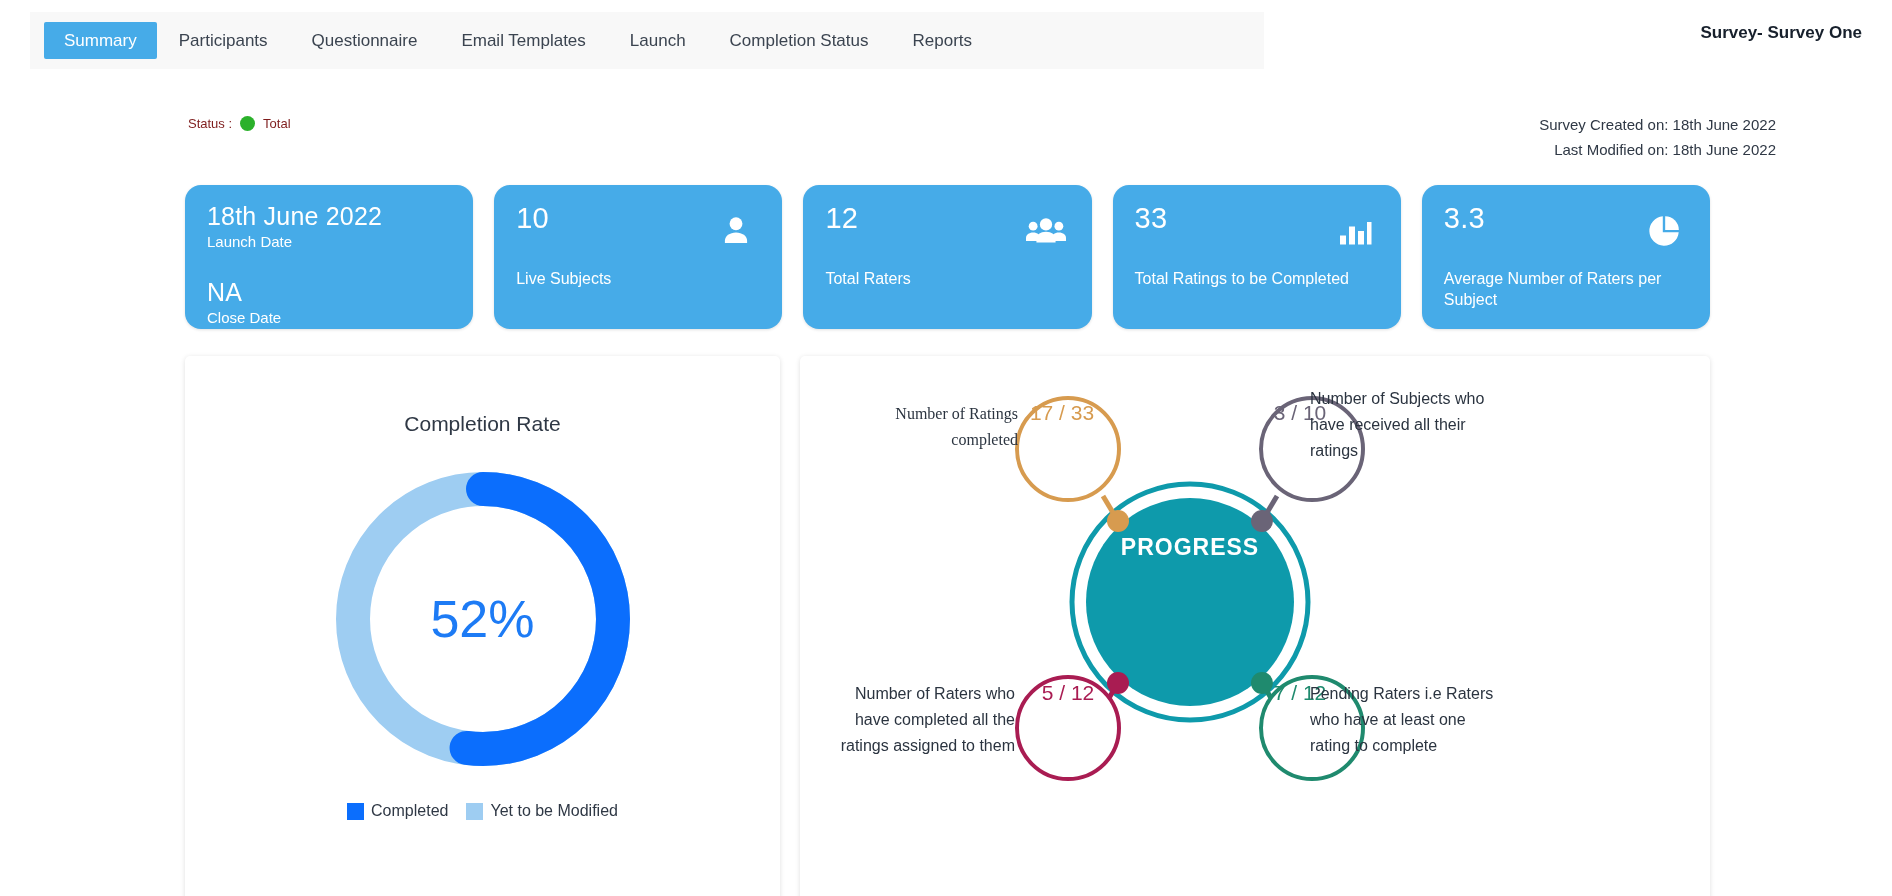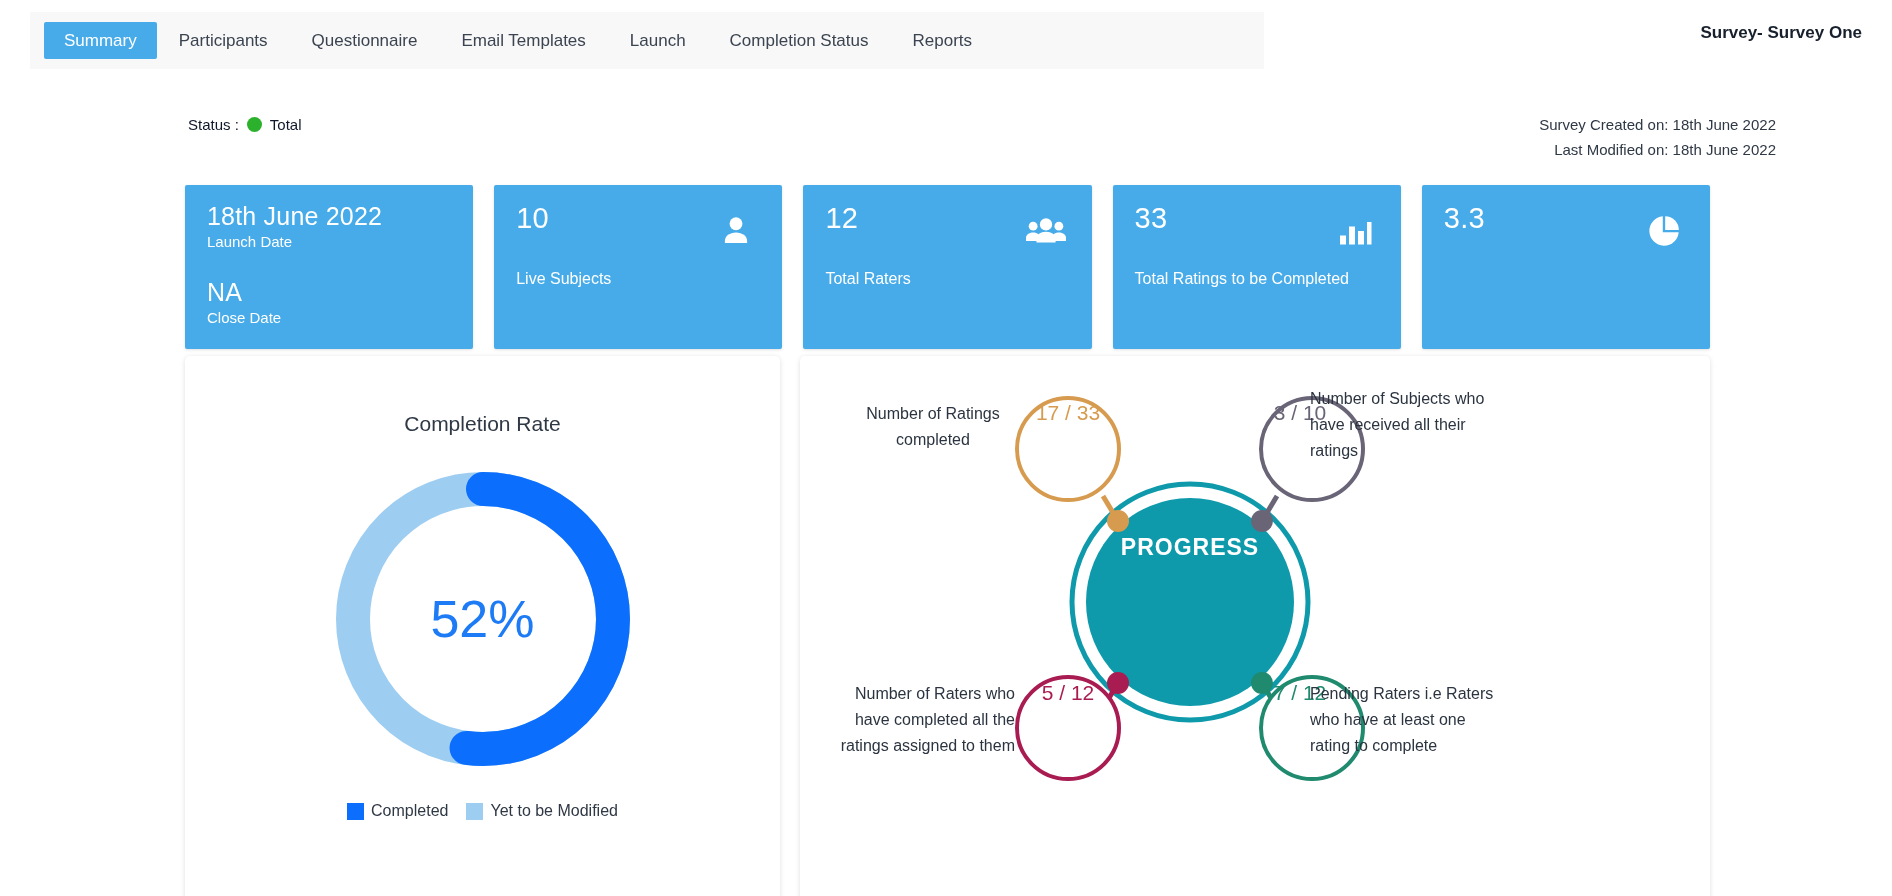--- a/index.html
+++ b/index.html
@@ -53,22 +53,22 @@
     font-weight: bold;
     color: #17202c;
     white-space: nowrap;
   }
 
   
   .status-row {
     position: absolute;
     left: 188px;
     top: 116px;
-    font-size: 15px;
-    color: #0f172a;
+    font-size: 13px;
+    color: #7f1d1d;
     display: flex;
     align-items: center;
     gap: 6px;
   }
   .status-dot {
     width: 15px;
     height: 15px;
     border-radius: 50%;
     background: #2bb12b;
     display: inline-block;
@@ -90,22 +90,22 @@
   .cards {
     position: absolute;
     left: 185px;
     top: 185px;
     width: 1525px;
     display: flex;
     gap: 21px;
   }
   .card {
     background: #46abe8;
-    border-radius: 2px;
-    height: 164px;
+    border-radius: 16px;
+    height: 144px;
     flex: 1 1 0;
     box-shadow: 0 1px 3px rgba(0,0,0,0.12);
     position: relative;
     box-sizing: border-box;
     padding: 18px 20px 0 22px;
     color: #ffffff;
     overflow: hidden;
   }
   .card .big {
     font-size: 29px;
@@ -189,32 +189,32 @@
     left: 0; top: 0;
     width: 910px;
     height: 560px;
   }
   .diag-label {
     position: absolute;
     font-size: 16px;
     line-height: 26px;
     color: #2b3440;
   }
-  #lbl-ratings   { left: 48px;  top: 45px;  width: 170px; text-align: center; }
+  #lbl-ratings   { left: 48px;  top: 45px;  width: 170px; text-align: right; font-family: Liberation Serif, serif; }
   #lbl-subjects  { left: 510px; top: 30px;  width: 195px; text-align: left; }
   #lbl-raters    { left: 20px;  top: 325px; width: 195px; text-align: right; }
   #lbl-pending   { left: 510px; top: 325px; width: 190px; text-align: left; }
 
   .node-val {
     position: absolute;
     font-size: 21px;
     text-align: center;
     width: 100px;
   }
-  #val-ratings  { left: 218px; top: 45px;  color: #d79b4f; }
+  #val-ratings  { left: 212px; top: 45px;  color: #d79b4f; }
   #val-subjects { left: 450px; top: 45px;  color: #6a6477; }
   #val-raters   { left: 218px; top: 325px; color: #a91c52; }
   #val-pending  { left: 450px; top: 325px; color: #1f8a6e; }
 
   .progress-text {
     position: absolute;
     left: 287px;
     top: 178px;
     width: 206px;
     text-align: center;
@@ -309,20 +309,21 @@
     </svg>
     <div class="label-under">Total Ratings to be Completed</div>
   </div>
 
   <div class="card">
     <div class="big">3.3</div>
     <svg class="card-icon" viewBox="0 0 24 24">
       <path d="M11.2 2.2A9.8 9.8 0 1 0 21.8 12.8H11.2V2.2z"></path>
       <path d="M12.8 2.2v9.1h9.1A9.2 9.2 0 0 0 12.8 2.2z"></path>
     </svg>
+    <div class="label-under">Average Number of Raters per Subject</div>
   </div>
 
 </div>
 
 <div class="panel" id="panel-left">
   <div class="panel-title">Completion Rate</div>
 
   <div class="donut-wrap">
     <svg width="318" height="318" viewBox="0 0 318 318">
       <circle id="donut-track" cx="159" cy="159" r="130" fill="none" stroke-width="34" stroke-linecap="round" stroke="#9ecdf2"></circle>

